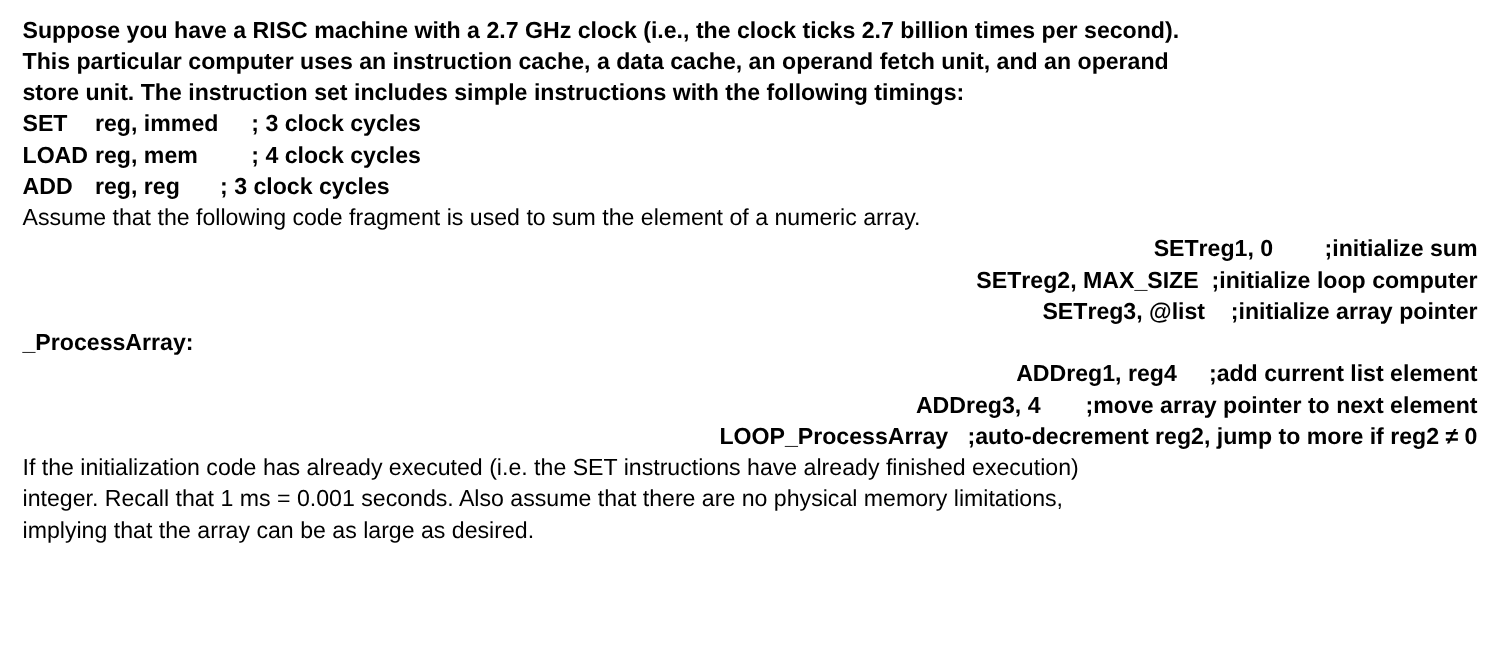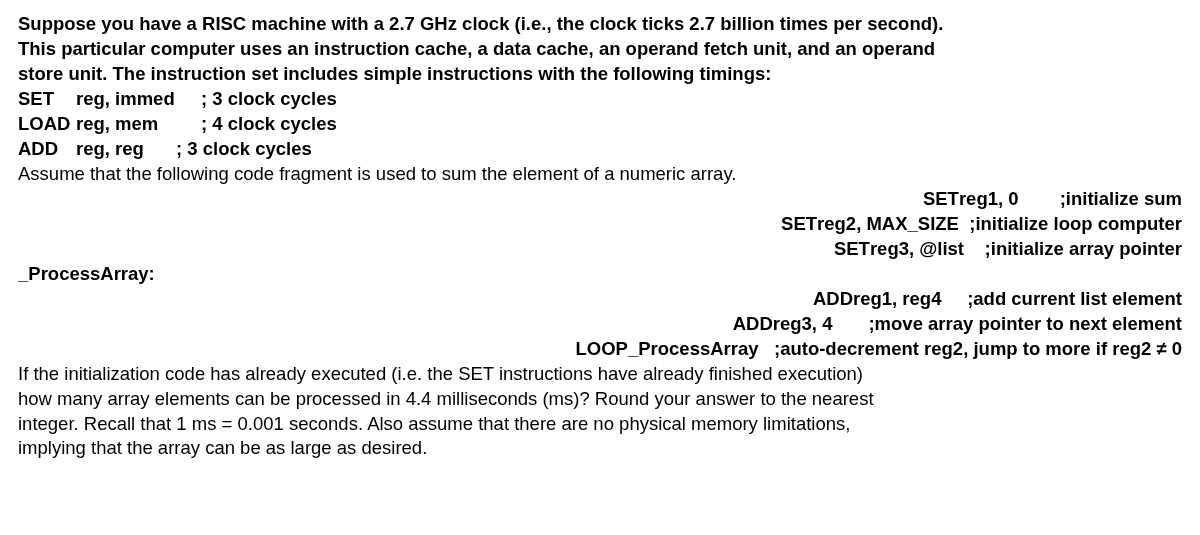--- a/index.html
+++ b/index.html
@@ -103,16 +103,15 @@
   <div class="code-line">
     <span class="code-indent sp"> </span><span class="code-op">ADD</span><span class="code-args">reg3, 4</span><span class="sp">       </span><span>;move array pointer to next element</span>
   </div>
   <div class="code-line">
     <span class="code-indent sp"> </span><span class="code-op" style="width:62px">LOOP</span><span class="code-args">_ProcessArray</span><span class="sp">   </span><span>;auto-decrement reg2, jump to more if reg2 ≠ 0</span>
   </div>
 </div>
 
 <div class="question">
   <div>If the initialization code has already executed (i.e. the SET instructions have already finished execution)</div>
-  <div>how many array elements can be processed in 4.4 milliseconds (ms)? Round your answer to the nearest</div>
   <div>integer. Recall that 1 ms = 0.001 seconds. Also assume that there are no physical memory limitations,</div>
   <div>implying that the array can be as large as desired.</div>
 </div>
 
 </body></html>

